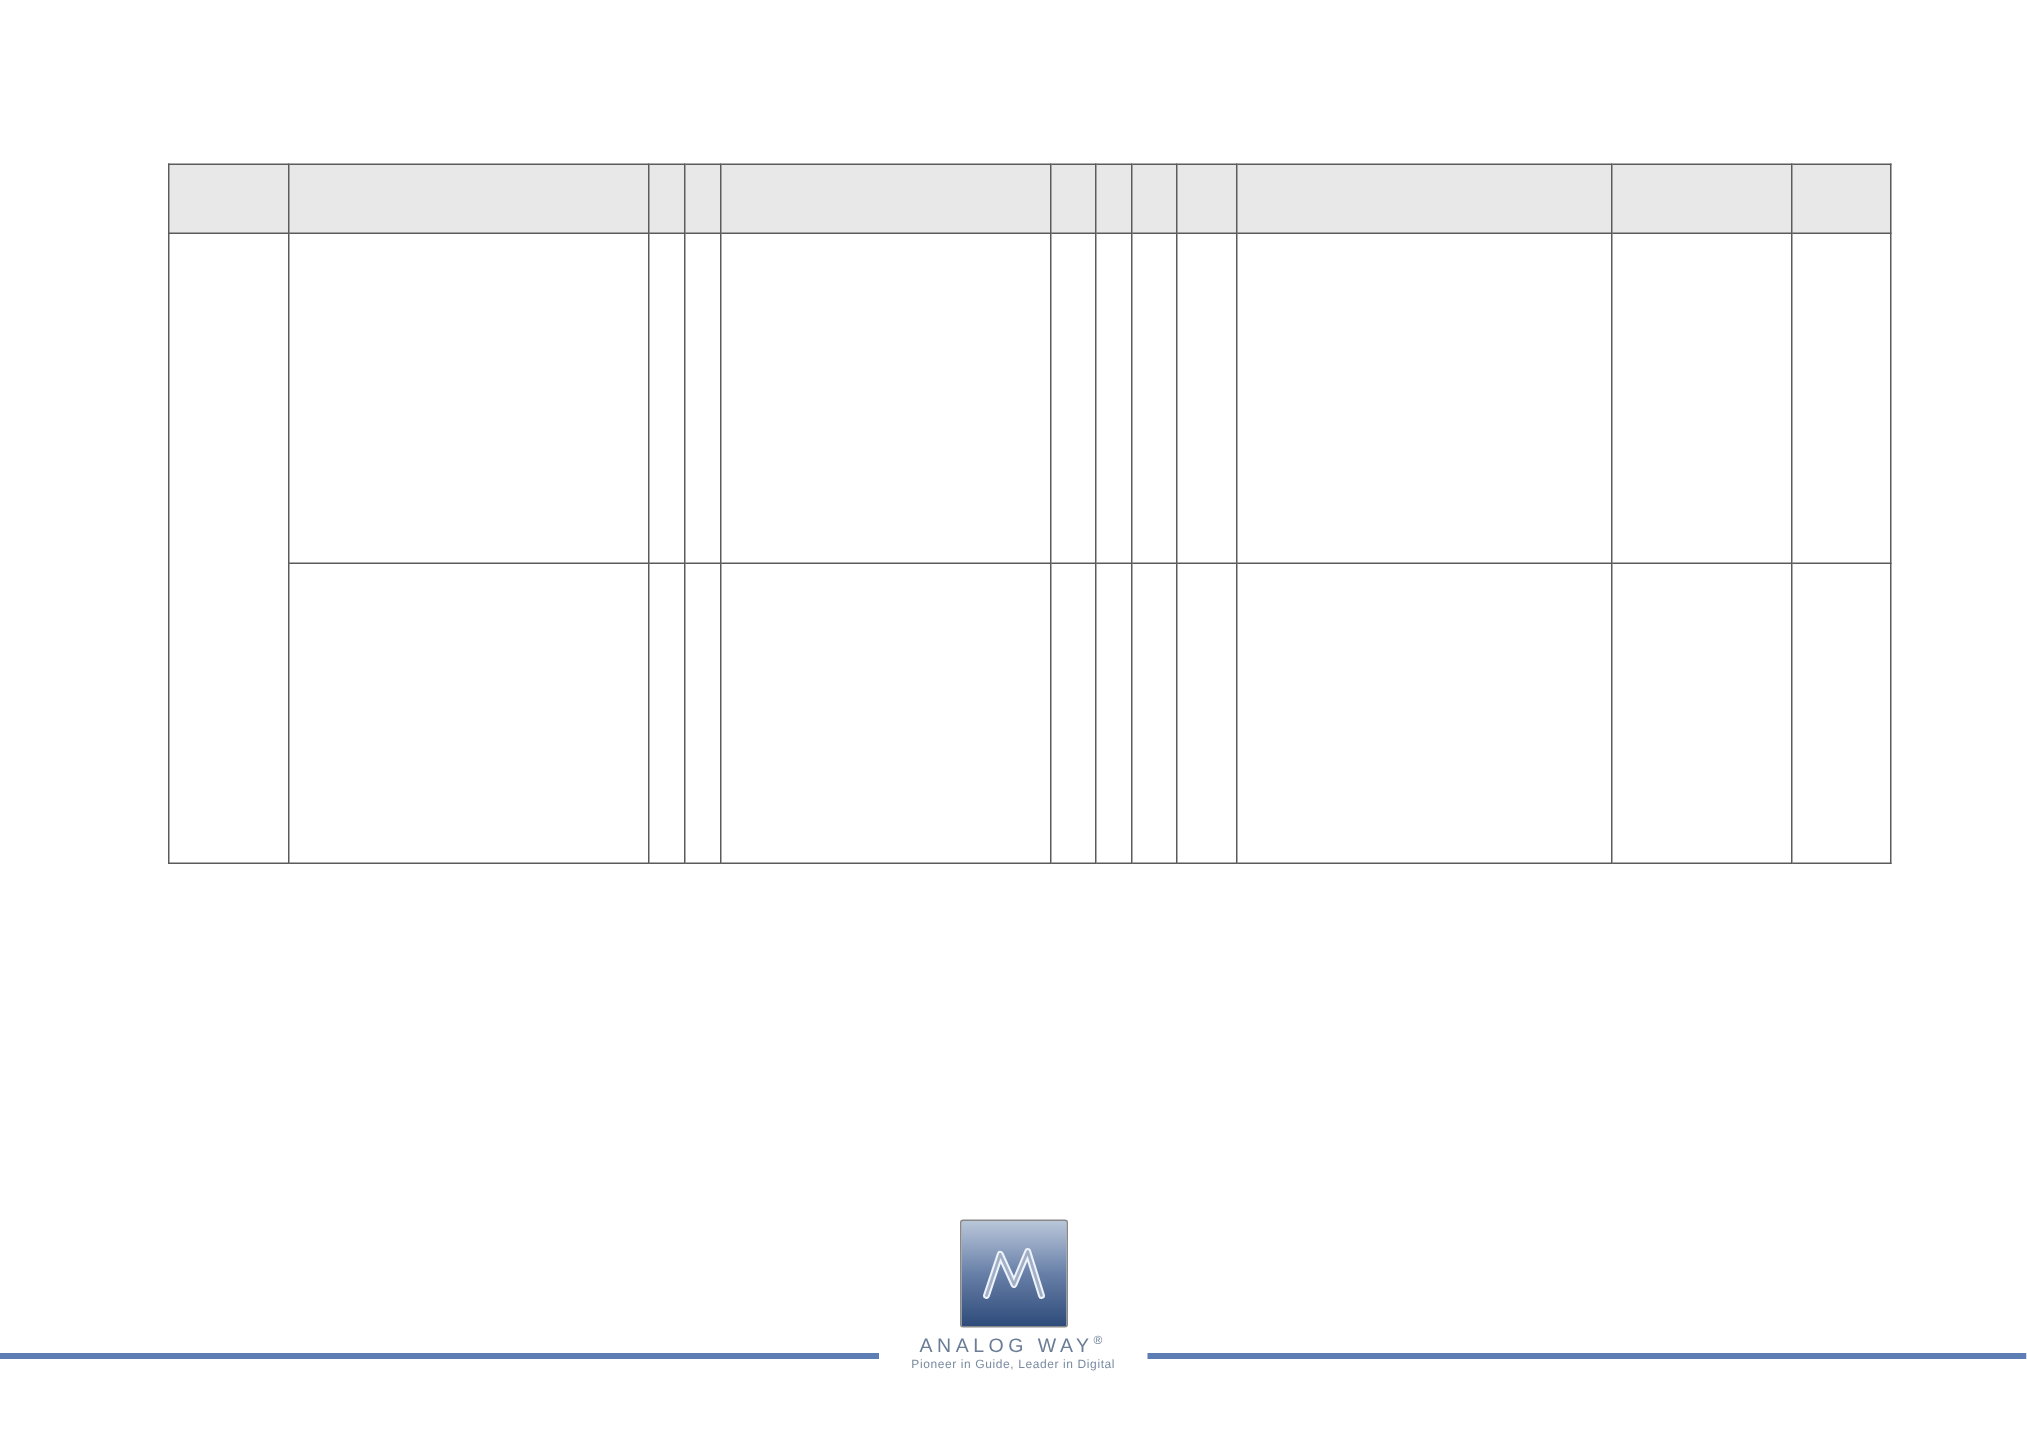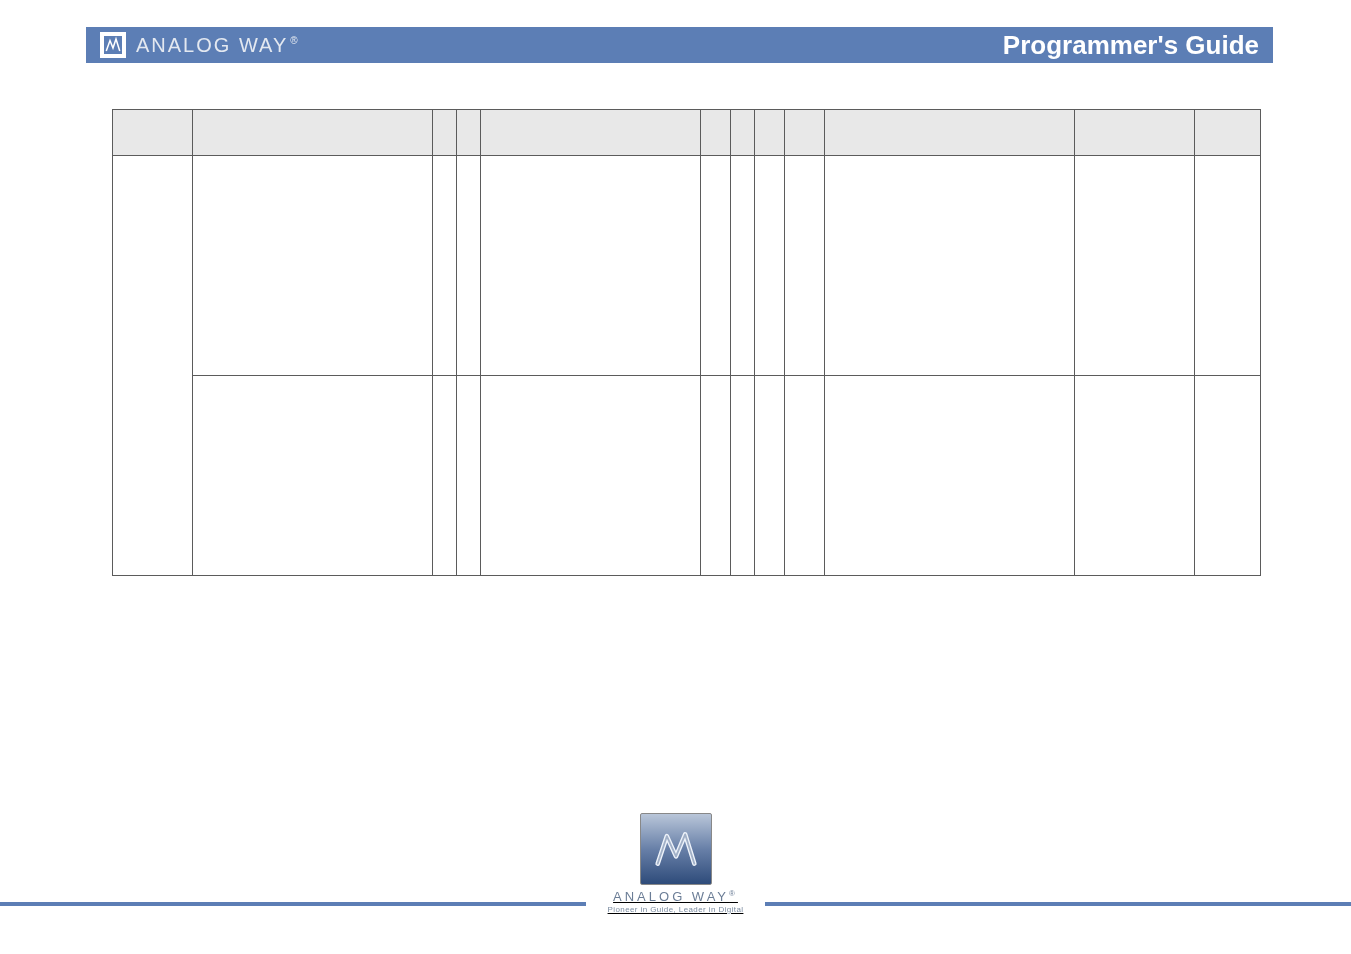--- a/index.html
+++ b/index.html
@@ -55,55 +55,41 @@
   .c10 { width: 250px; }
   .c11 { width: 120px; }
   .c12 { width: 66px; }
   .footer-rule-left, .footer-rule-right {
     position: absolute; bottom: 8px; height: 4px; background: #5c7eb5;
   }
   .footer-rule-left  { left: 0;  width: 586px; }
   .footer-rule-right { right: 0; width: 586px; }
   .footer-logo-wrap {
     position: absolute; bottom: 0; left: 50%; transform: translateX(-50%);
-    width: 180px; text-align: center; text-decoration: underline;
+    width: 180px; text-align: center;
   }
   .footer-logo {
     width: 72px; height: 72px; margin: 0 auto 4px;
     background: linear-gradient(180deg, #b9c6d9 0%, #6880a8 50%, #2e4b7a 100%);
     border: 1px solid #888; border-radius: 2px;
     display: flex; align-items: center; justify-content: center;
   }
   .footer-logo svg { width: 44px; height: 44px; }
   .footer-brand {
     color: #6b7d96; letter-spacing: 3px; font-size: 13px; font-weight: 400;
   }
   .footer-tag {
     color: #7a8ba0; font-size: 8px; letter-spacing: 0.4px; margin-top: 1px;
   }
 </style>
 </head>
 <body>
 
 <div class="page">
 
-  <div class="header-bar">
-    <div class="brand">
-      <span class="brand-mark">
-        <svg viewBox="0 0 24 24">
-          <rect x="0" y="0" width="24" height="24" fill="#5c7eb5"></rect>
-          <path d="M3 20 L8 6 L12 16 L16 4 L21 20" fill="none" stroke="#fff" stroke-width="2"></path>
-        </svg>
-      </span>
-      <span>
-        <span class="brand-text">ANALOG WAY</span><span class="brand-r">®</span>
-      </span>
-    </div>
-    <div class="header-title">Programmer's Guide</div>
-  </div>
 
   <table class="tbl">
     <colgroup>
       <col class="c1">
         <col class="c2">
         <col class="c3">
         <col class="c4">
         <col class="c5">
       <col class="c6">
         <col class="c7">

